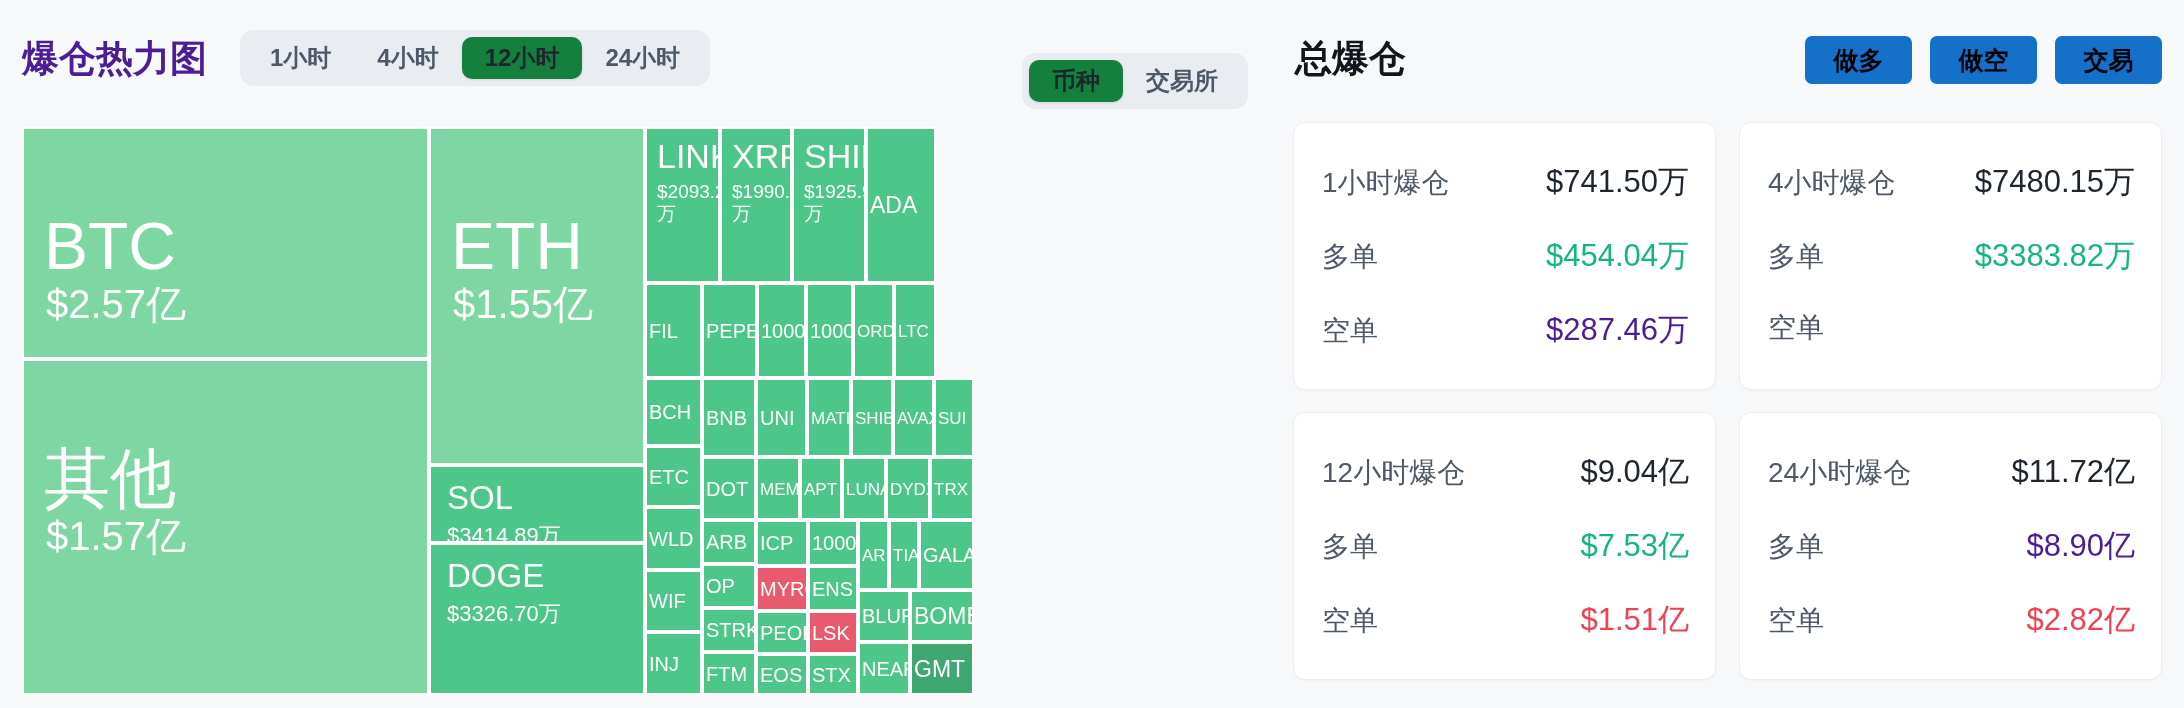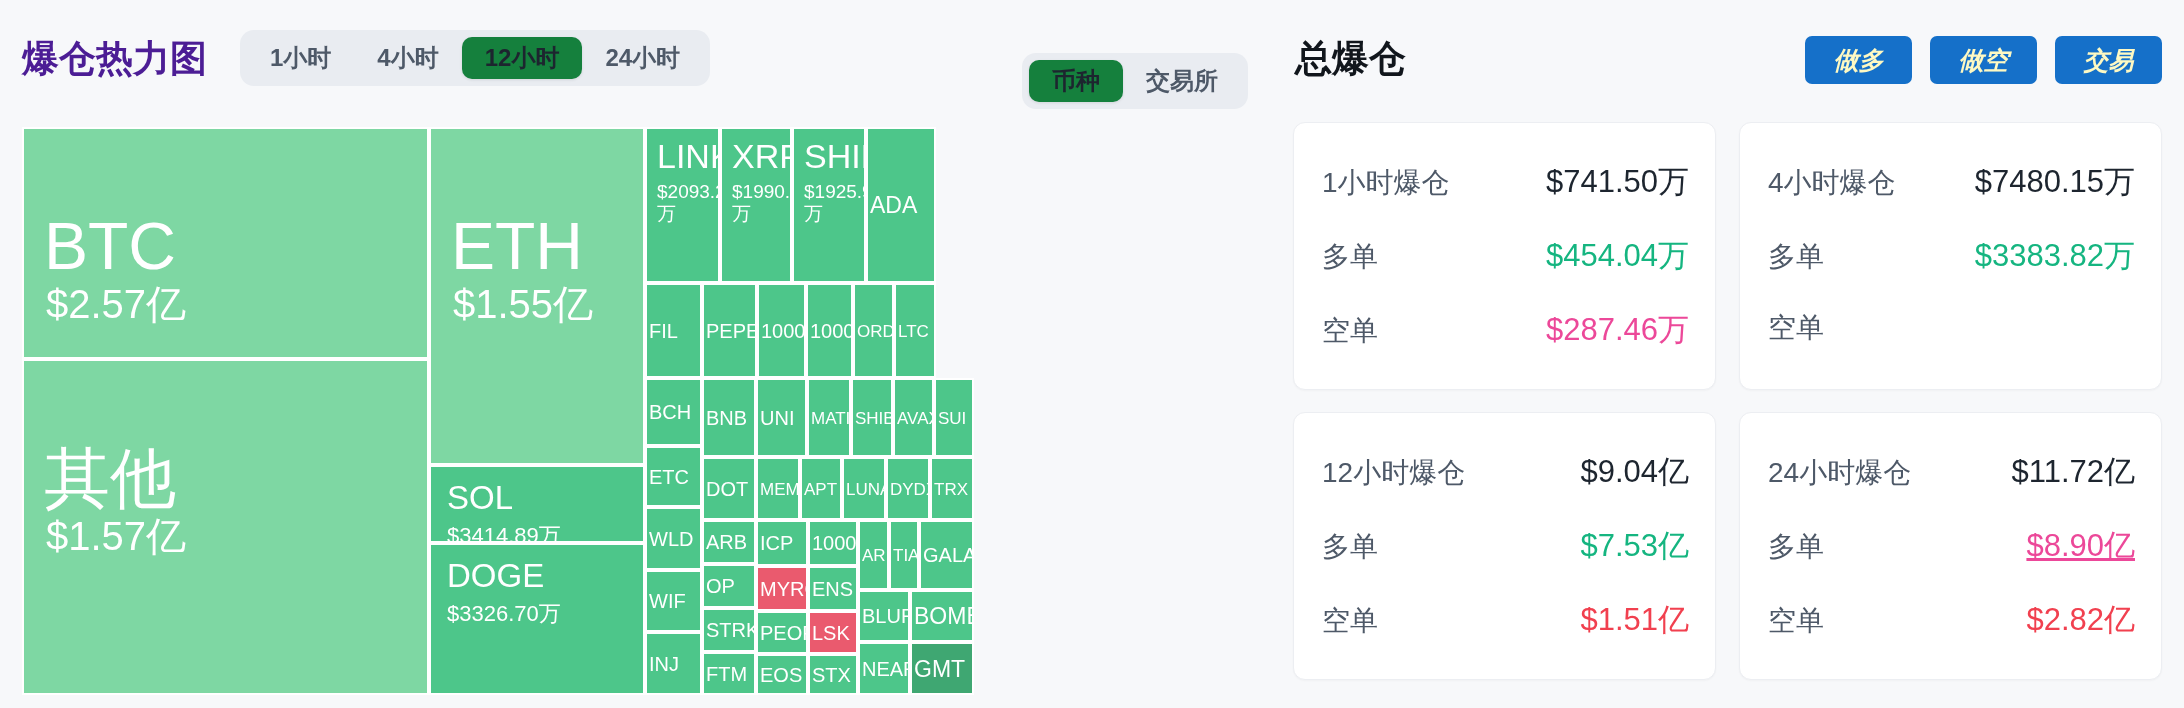--- a/index.html
+++ b/index.html
@@ -80,27 +80,26 @@
   .action-btn {
     display: flex;
     align-items: center;
     justify-content: center;
     height: 48px;
     min-width: 107px;
     padding: 0 14px;
     box-sizing: border-box;
     border-radius: 7px;
     background: #1570c9;
-    color: #fef9c3;
+    color: #000000;
     font-size: 25px;
     font-weight: 700;
     border: none;
     cursor: pointer;
     white-space: nowrap;
-    font-style: italic;
   }
 
   
   .treemap {
     position: absolute;
     left: 22px; top: 127px;
     width: 1251px; height: 568px;
     overflow: hidden;
   }
   .tile {
@@ -399,21 +398,21 @@
         <div class="row r0">
           <span class="k">1小时爆仓</span>
           <span class="v">$741.50万</span>
         </div>
         <div class="row r1">
           <span class="k">多单</span>
           <span class="v long" style="color: rgb(21, 181, 128);">$454.04万</span>
         </div>
         <div class="row r2">
           <span class="k">空单</span>
-          <span class="v short" style="color: #ec4899;">$287.46万</span>
+          <span class="v short" style="color: #4c1d95;">$287.46万</span>
         </div>
       </div>
       <div class="card c1">
         <div class="row r0">
           <span class="k">4小时爆仓</span>
           <span class="v">$7480.15万</span>
         </div>
         <div class="row r1">
           <span class="k">多单</span>
           <span class="v long" style="color: rgb(21, 181, 128);">$3383.82万</span>
@@ -436,21 +435,21 @@
           <span class="v short" style="color: rgb(241, 64, 79);">$1.51亿</span>
         </div>
       </div>
       <div class="card c3">
         <div class="row r0">
           <span class="k">24小时爆仓</span>
           <span class="v">$11.72亿</span>
         </div>
         <div class="row r1">
           <span class="k">多单</span>
-          <span class="v long" style="color: #ec4899; text-decoration: underline;">$8.90亿</span>
+          <span class="v long" style="color: #4c1d95;">$8.90亿</span>
         </div>
         <div class="row r2">
           <span class="k">空单</span>
           <span class="v short" style="color: rgb(241, 64, 79);">$2.82亿</span>
         </div>
       </div>
     </div>
 
 </div>
 

